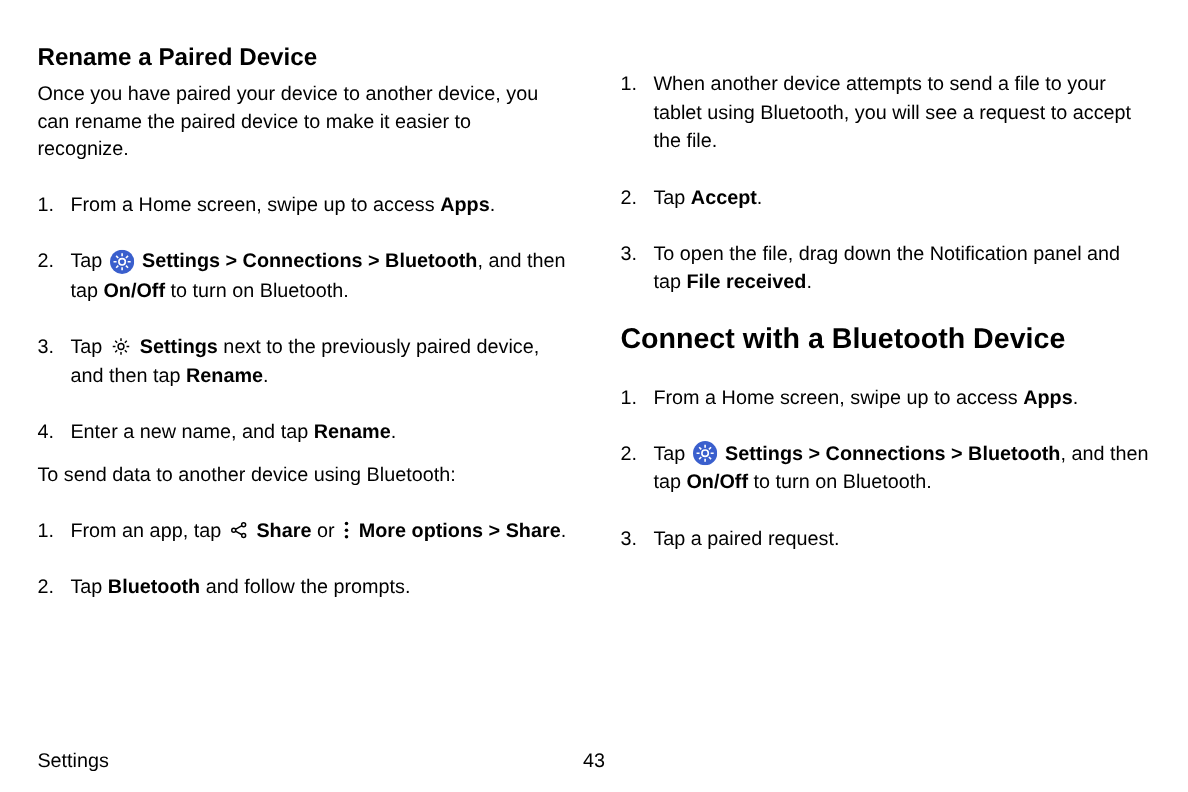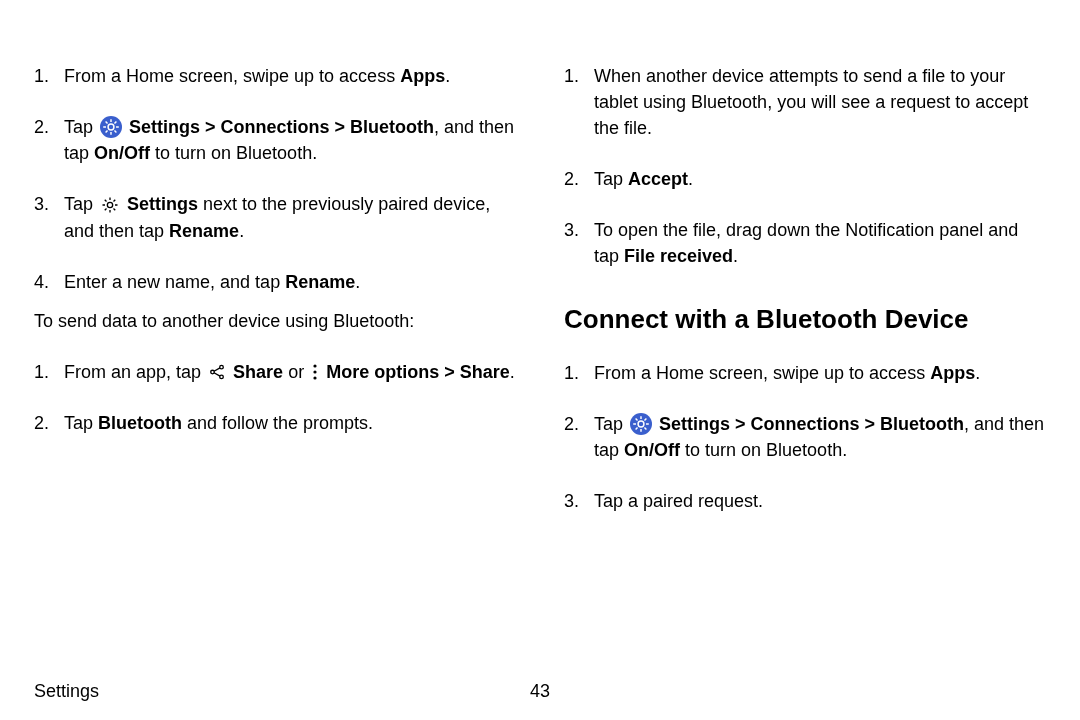--- a/index.html
+++ b/index.html
@@ -22,21 +22,21 @@
   }
   h2 {
     font-size: 22px;
     font-weight: 700;
     margin-bottom: 6px;
     line-height: 1.3;
   }
   h1 {
     font-size: 26px;
     font-weight: 700;
-    margin-top: 34px;
+    margin-top: 22px;
     margin-bottom: 8px;
     line-height: 1.2;
   }
   p.intro {
     font-size: 18px;
     line-height: 1.4;
     margin-bottom: 16px;
   }
   p.lead {
     font-size: 18px;
@@ -82,20 +82,22 @@
     margin: 0 2px 2px 2px;
   }
   .icon svg { display: block; }
 </style>
 </head>
 <body>
 
 <div class="page">
 
   <div class="col">
+    <h2>Rename a Paired Device</h2>
+    <p class="intro">Once you have paired your device to another device, you can rename the paired device to make it easier to recognize.</p>
     <ol>
       <li>
         <span>From a Home screen, swipe up to access </span><span class="b">Apps</span><span>.</span>
       </li>
       <li>
         <span>Tap </span><span class="icon">
           <svg width="22" height="22" viewBox="0 0 24 24">
               <circle cx="12" cy="12" r="12" fill="#3A5FCD"></circle>
               <g fill="none" stroke="#fff" stroke-width="1.6">
                 <circle cx="12" cy="12" r="3.2"></circle>

